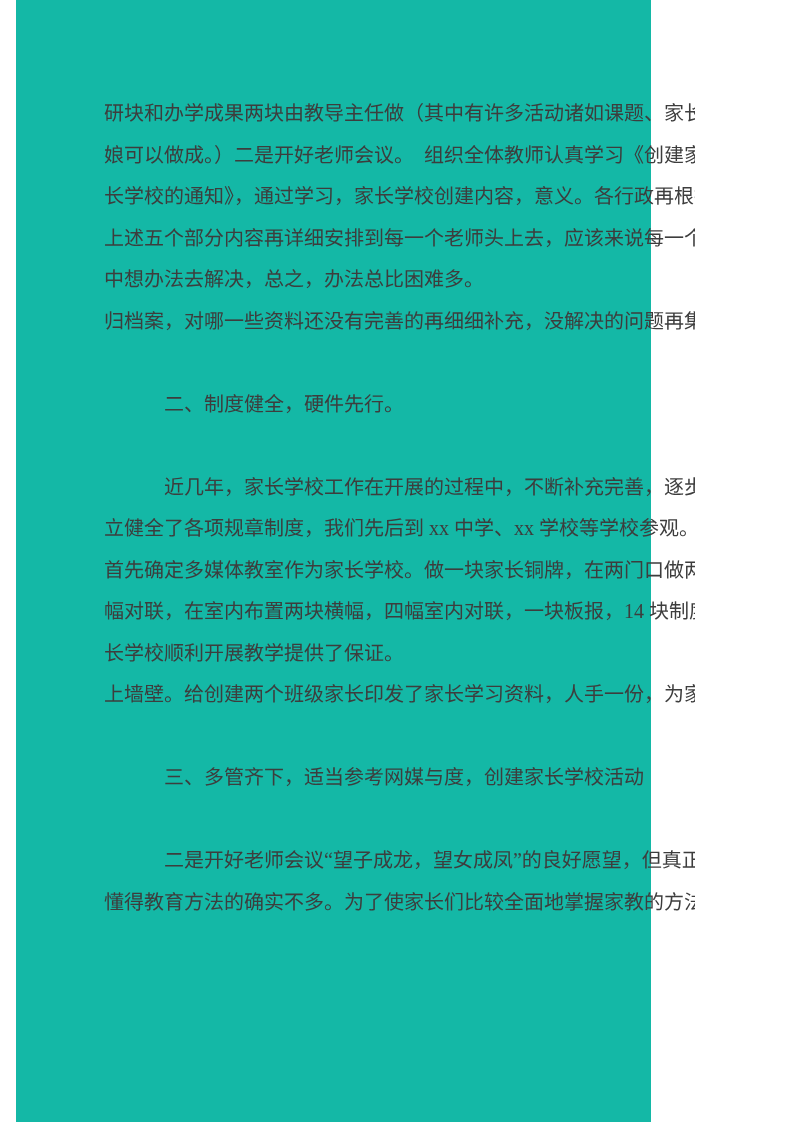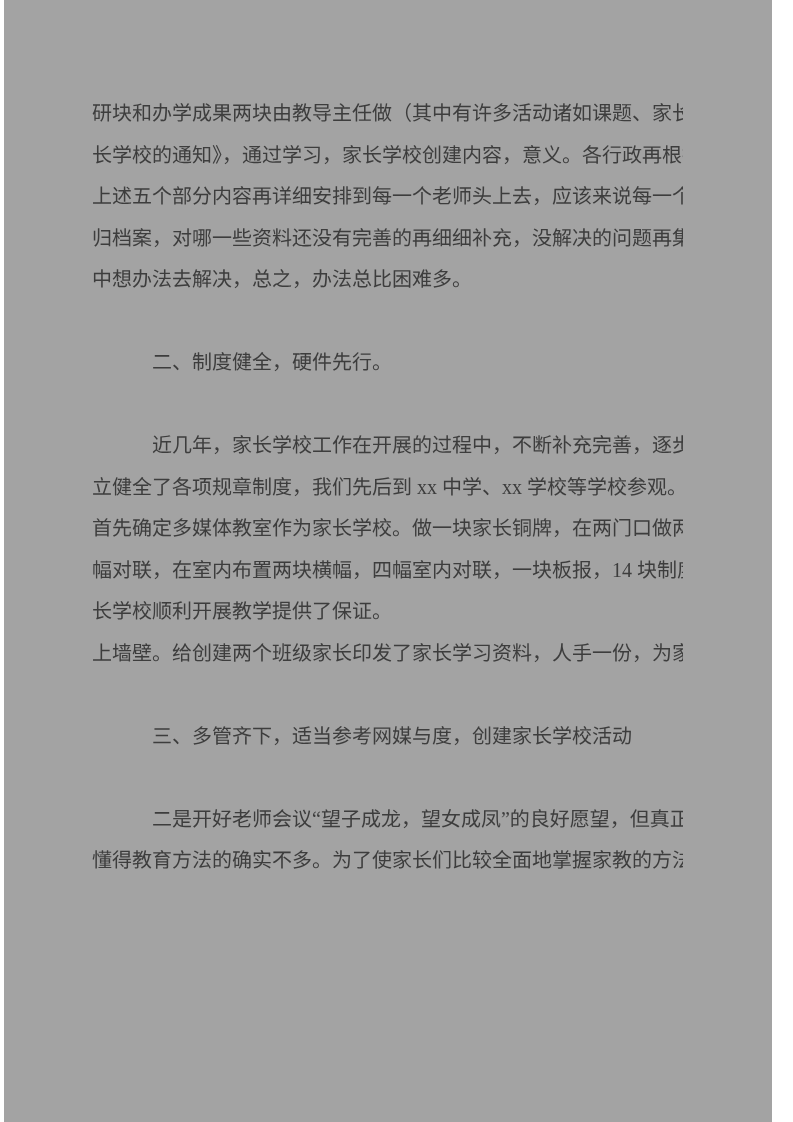--- a/index.html
+++ b/index.html
@@ -9,25 +9,25 @@
   }
   body {
     width: 793px;
     height: 1122px;
     background: #ffffff;
     overflow: hidden;
     position: relative;
   }
   .doc-page {
     position: absolute;
-    left: 4px;
+    left: 16px;
     top: 0;
-    width: 768px;
+    width: 635px;
     height: 1122px;
-    background: #a3a3a3;
+    background: #14b8a6;
   }
   .doc-body {
     position: absolute;
     left: 88px;
     top: 93px;
     width: 591px;
     color: #3d3d3d;
     font-family: "Liberation Serif", "DejaVu Serif", serif;
     font-size: 20px;
     line-height: 41.5px;
@@ -55,24 +55,25 @@
     text-indent: 60px;
   }
 </style>
 </head>
 <body style="background: rgb(255, 255, 255);">
 
 <div class="doc-page">
   <div class="doc-body" style="color: rgb(61, 61, 61);">
       <div class="block paragraph">
         <div class="line just">研块和办学成果两块由教导主任做（其中有许多活动诸如课题、家长</div>
+        <div class="line just">娘可以做成。）二是开好老师会议。　组织全体教师认真学习《创建家</div>
         <div class="line just">长学校的通知》，通过学习，家长学校创建内容，意义。各行政再根据</div>
         <div class="line just">上述五个部分内容再详细安排到每一个老师头上去，应该来说每一个</div>
+        <div class="line">中想办法去解决，总之，办法总比困难多。</div>
         <div class="line just">归档案，对哪一些资料还没有完善的再细细补充，没解决的问题再集</div>
-        <div class="line">中想办法去解决，总之，办法总比困难多。</div>
       </div>
       <div class="block heading">
         <div class="line indent">二、制度健全，硬件先行。</div>
       </div>
       <div class="block paragraph">
         <div class="line just indent">近几年，家长学校工作在开展的过程中，不断补充完善，逐步建</div>
         <div class="line just">立健全了各项规章制度，我们先后到 xx 中学、xx 学校等学校参观。</div>
         <div class="line just">首先确定多媒体教室作为家长学校。做一块家长铜牌，在两门口做两</div>
         <div class="line just">幅对联，在室内布置两块横幅，四幅室内对联，一块板报，14 块制度</div>
         <div class="line">长学校顺利开展教学提供了保证。</div>

